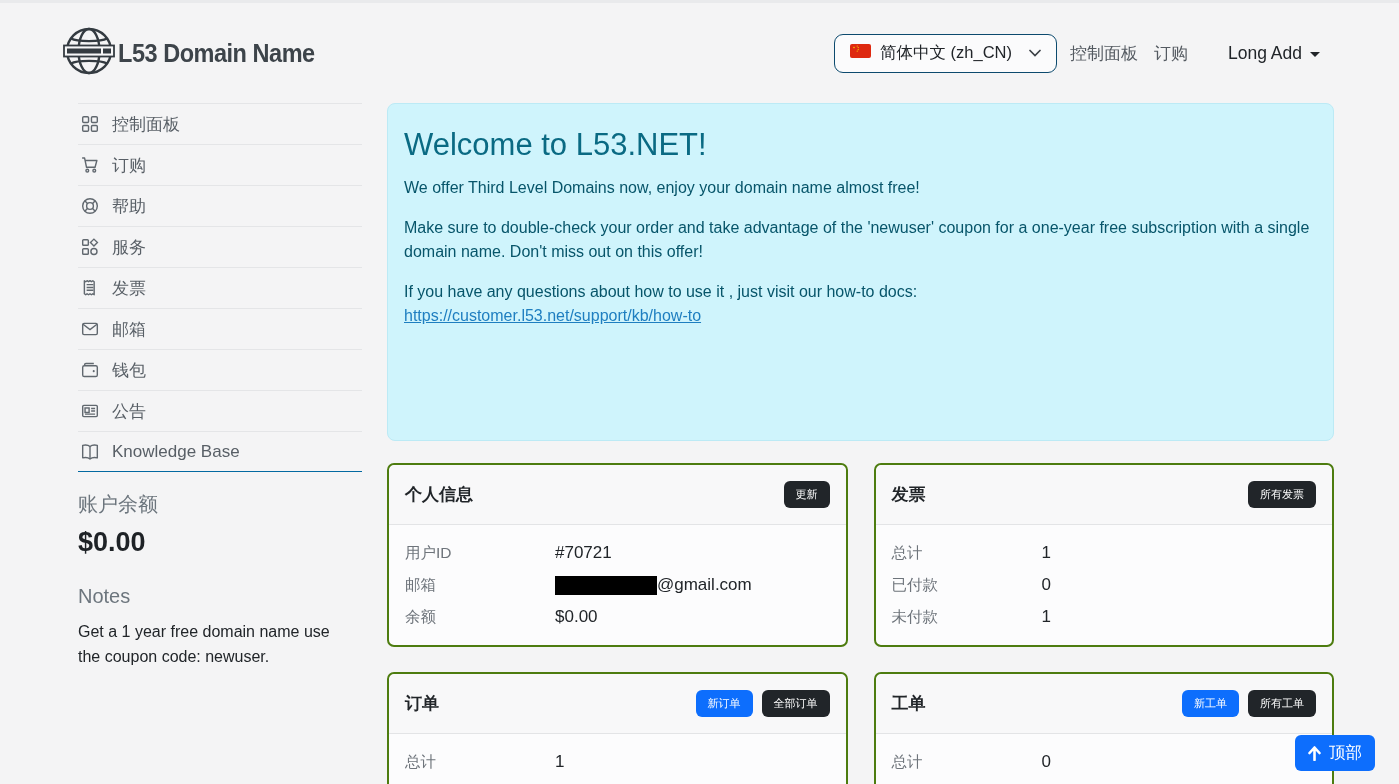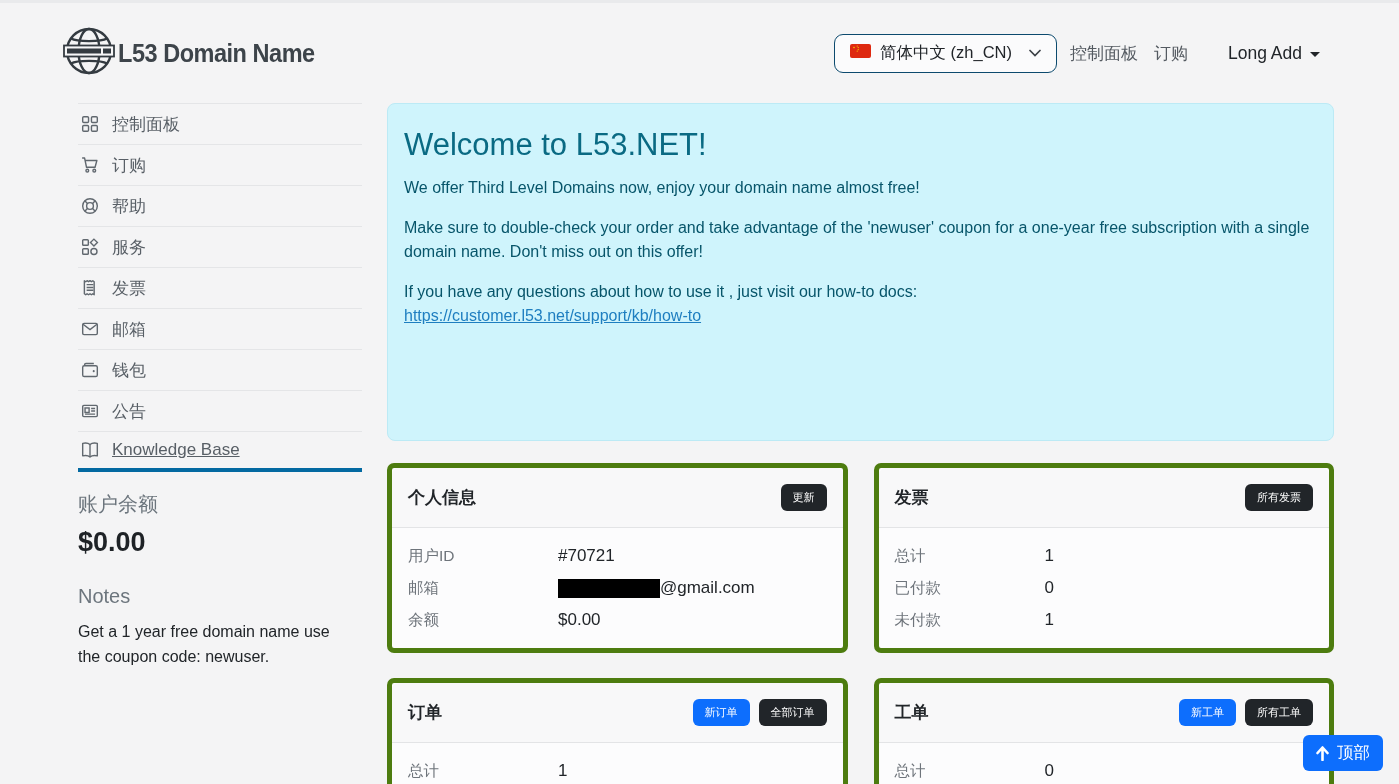--- a/index.html
+++ b/index.html
@@ -34,62 +34,62 @@
 
   
   .layout { display:flex; padding-left:78px; }
   .sidebar { width:284px; flex:0 0 284px; }
   .side-list { list-style:none; }
   .side-item {
     display:flex; align-items:center; gap:13px; height:41px;
     border-top:1px solid #e4e5e7; color:#585f66; font-size:17px; cursor:pointer;
     padding-left:2px;
   }
-  .side-list .side-item:last-child { border-bottom:4px solid #0369a1;text-decoration:underline; }
+  .side-list .side-item:last-child { border-bottom:1px solid #0369a1; }
   .side-item .icon { display:flex; width:19px; height:19px; align-items:center; justify-content:center; }
   .balance { margin-top:19px; }
   .balance-title { font-size:20px; color:#6c757d; font-weight:normal; }
   .balance-amount { font-size:27px; font-weight:bold; color:#1e2226; margin-top:9px; }
   .notes { margin-top:27px; }
   .notes-title { font-size:20px; color:#6c757d; font-weight:normal; }
   .notes-text { margin-top:12px; font-size:16px; color:#212529; line-height:1.55; width:262px; }
 
   
   main { margin-left:25px; width:947px; }
   .alert {
     background:#cff4fc; border:1px solid #bceaf5; border-radius:8px;
     padding:23px 16px 28px 16px; height:338px; color:#07556a;
   }
   .alert h1 { font-size:31px; font-weight:normal; color:#0a6a83; margin-bottom:13px; }
   .alert p { font-size:16px; line-height:24px; margin-bottom:16px; }
   .alert p:last-child { margin-bottom:0; }
   .alert a { color:#1e7ec0; }
 
   .grid { margin-top:22px; display:grid; grid-template-columns:1fr 1fr; column-gap:26px; row-gap:25px; }
-  .card { background:#fcfcfd; border:5px solid #4d7c0f; border-radius:7px; }
+  .card { background:#fcfcfd; border:2px solid #4d7c0f; border-radius:7px; }
   .card-header {
     display:flex; align-items:center; justify-content:space-between;
     padding:14px 16px; border-bottom:1px solid #e3e4e6; background:#f8f8f9;
     border-radius:7px 7px 0 0; min-height:60px;
   }
   .card-title { font-size:17px; font-weight:600; color:#212529; }
   .btn { border:none; border-radius:6px; font-size:11px; padding:6px 12px; cursor:pointer;
          font-family:Liberation Mono, monospace; white-space:nowrap; }
   .btn-dark { background:#212529; color:#fff; }
   .btn-blue { background:#0d6efd; color:#fff; }
   .btn-group { display:flex; gap:9px; }
   .card-body { padding:16px; }
   .crow { display:flex; align-items:center; margin-bottom:8px; min-height:24px; }
   .crow:last-child { margin-bottom:0; }
   .crow-label { flex:0 0 150px; font-size:15.5px; color:#6e747b; }
   .crow-value { font-size:17px; color:#212529; display:flex; align-items:center; }
   .redacted { display:inline-block; width:102px; height:19px; background:#000; }
 
   .back-top {
-    position:fixed; right:16px; bottom:13px; display:flex; align-items:center; gap:8px;
+    position:fixed; right:24px; bottom:13px; display:flex; align-items:center; gap:8px;
     background:#0d6efd; color:#fff; border:none; border-radius:6px; padding:7px 13px;
     font-size:16.5px; font-family:inherit; cursor:pointer;
   }
 
   svg.sic { stroke:#61686f; fill:none; stroke-width:1.25; }
 </style>
 </head>
 <body>
 
 <div class="top-strip"></div>

